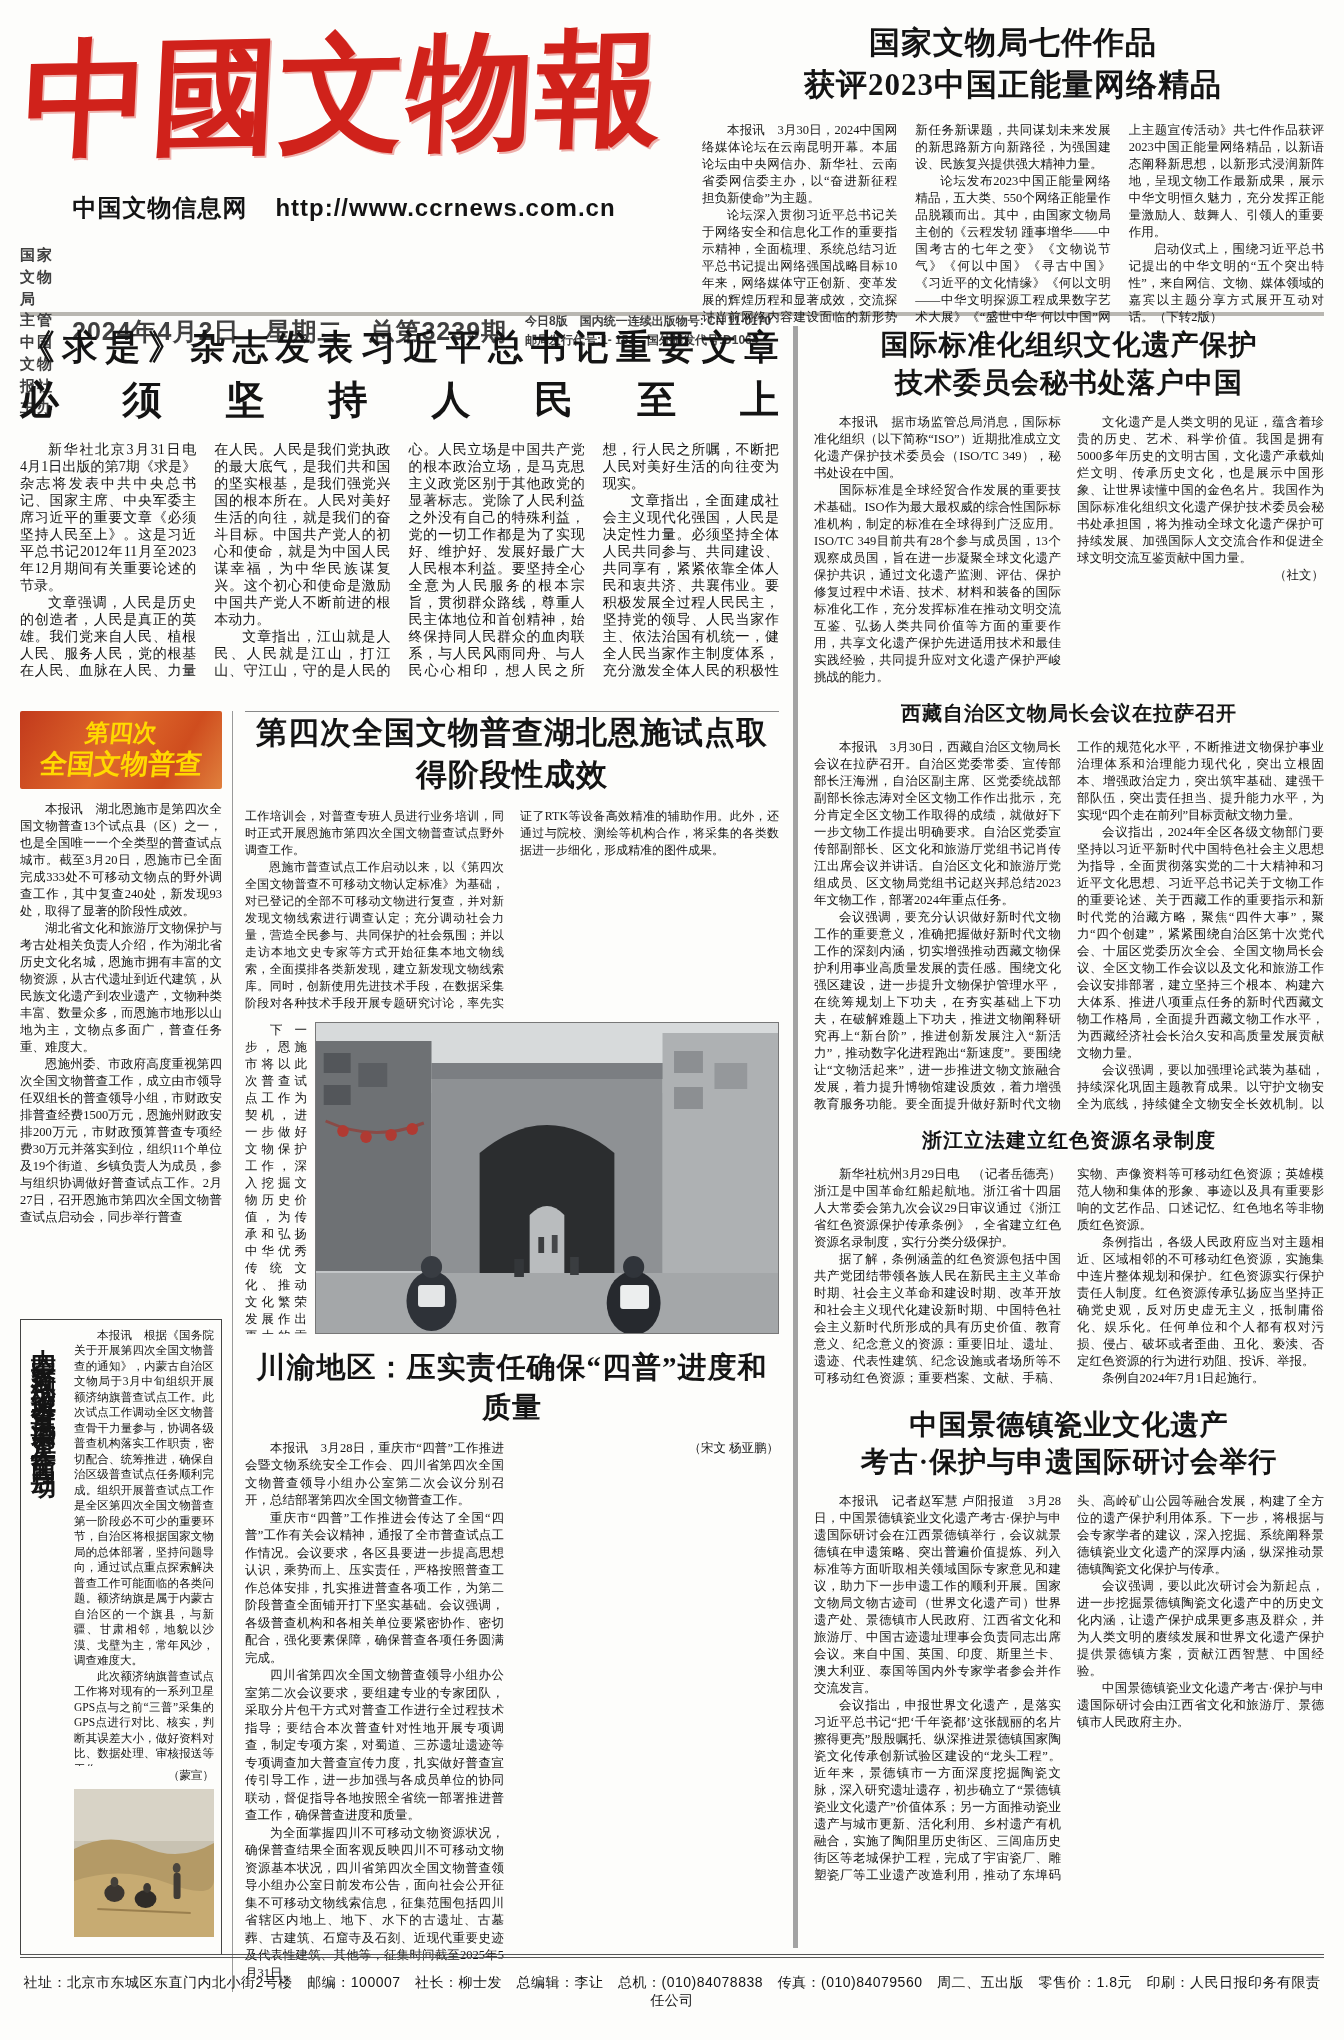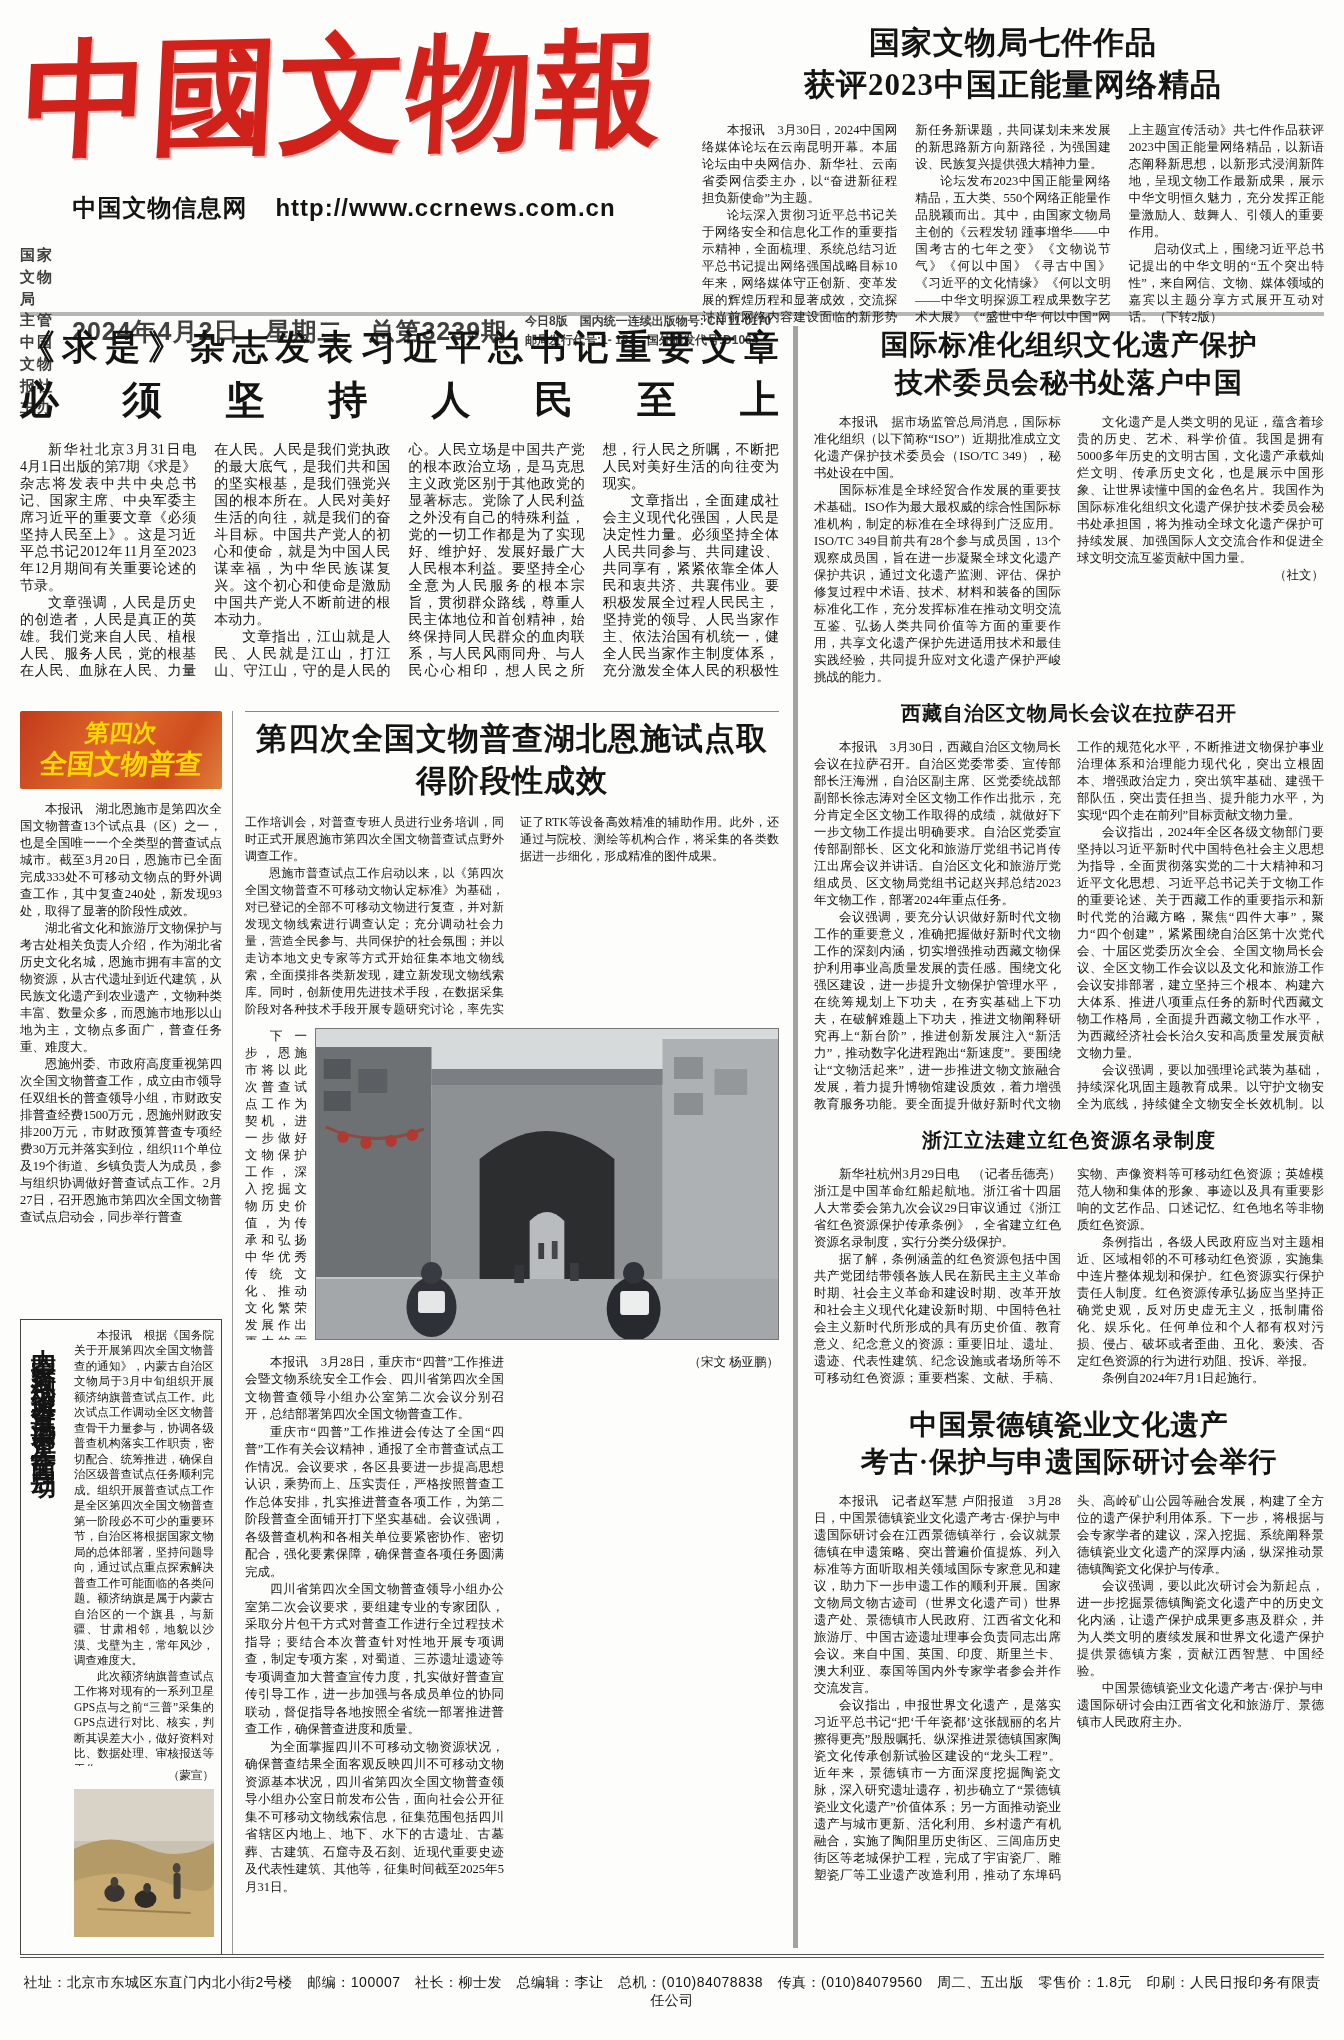--- a/index.html
+++ b/index.html
@@ -78,21 +78,21 @@
     font-family: "Liberation Sans", "DejaVu Sans", sans-serif;
     font-weight: 900; font-size: 25px; letter-spacing: 7px; padding-right: 6px;
   }
   .mn-content { flex: 1; display: flex; flex-direction: column; padding-left: 7px; overflow: hidden; }
   .mn-body { font-size: 11.5px; line-height: 15.5px; text-align: justify; height: 438px; overflow: hidden; }
   .mn-byline { text-align: right; font-size: 11.5px; margin-top: 2px; }
   .mn-photo { margin-top: 6px; height: 148px; }
   
   .center-col { flex: 1; border-left: 1px solid #999; padding-left: 12px; }
   .enshi-headline {
-    border-top: 1px solid #888; padding-top: 6px;
+    border-top: 1px solid #888; padding-top: 0;
     font-size: 31px; font-weight: bold; text-align: center; letter-spacing: 1px;
   }
   .enshi-body {
     margin-top: 12px; height: 208px; overflow: hidden;
     column-count: 2; column-gap: 16px; column-fill: auto;
     font-size: 12px; line-height: 17px; text-align: justify;
   }
   .photo-row { display: flex; margin-top: 6px; }
   .photo-strip { width: 70px; padding-right: 8px; font-size: 12.5px; line-height: 17px; text-align: justify; overflow: hidden; height: 312px; }
   .photo-main { flex: 1; height: 312px; border: 1px solid #777; }
@@ -260,20 +260,21 @@
                 <ellipse cx="330" cy="280" rx="28" ry="32" fill="#26292e"></ellipse>
                 <circle cx="330" cy="244" r="11" fill="#30343a"></circle>
                 <rect x="316" y="262" width="30" height="24" rx="3" fill="#eceeee"></rect>
                 <rect x="206" y="236" width="10" height="18" fill="#333639"></rect>
                 <rect x="264" y="234" width="9" height="18" fill="#3a3d40"></rect>
               </svg>
             </div>
           </div>
 
           <div class="chuanyu">
+            <div class="chuanyu-headline">川渝地区：压实责任确保“四普”进度和质量</div>
             <div class="chuanyu-body">
               <p class="para">本报讯　3月28日，重庆市“四普”工作推进会暨文物系统安全工作会、四川省第四次全国文物普查领导小组办公室第二次会议分别召开，总结部署第四次全国文物普查工作。</p>
               <p class="para">重庆市“四普”工作推进会传达了全国“四普”工作有关会议精神，通报了全市普查试点工作情况。会议要求，各区县要进一步提高思想认识，乘势而上、压实责任，严格按照普查工作总体安排，扎实推进普查各项工作，为第二阶段普查全面铺开打下坚实基础。会议强调，各级普查机构和各相关单位要紧密协作、密切配合，强化要素保障，确保普查各项任务圆满完成。</p>
               <p class="para">四川省第四次全国文物普查领导小组办公室第二次会议要求，要组建专业的专家团队，采取分片包干方式对普查工作进行全过程技术指导；要结合本次普查针对性地开展专项调查，制定专项方案，对蜀道、三苏遗址遗迹等专项调查加大普查宣传力度，扎实做好普查宣传引导工作，进一步加强与各成员单位的协同联动，督促指导各地按照全省统一部署推进普查工作，确保普查进度和质量。</p>
               <p class="para">为全面掌握四川不可移动文物资源状况，确保普查结果全面客观反映四川不可移动文物资源基本状况，四川省第四次全国文物普查领导小组办公室日前发布公告，面向社会公开征集不可移动文物线索信息，征集范围包括四川省辖区内地上、地下、水下的古遗址、古墓葬、古建筑、石窟寺及石刻、近现代重要史迹及代表性建筑、其他等，征集时间截至2025年5月31日。</p>
               <p class="byline">（宋文 杨亚鹏）</p>
             </div>
           </div>
         </div>
       </div>

